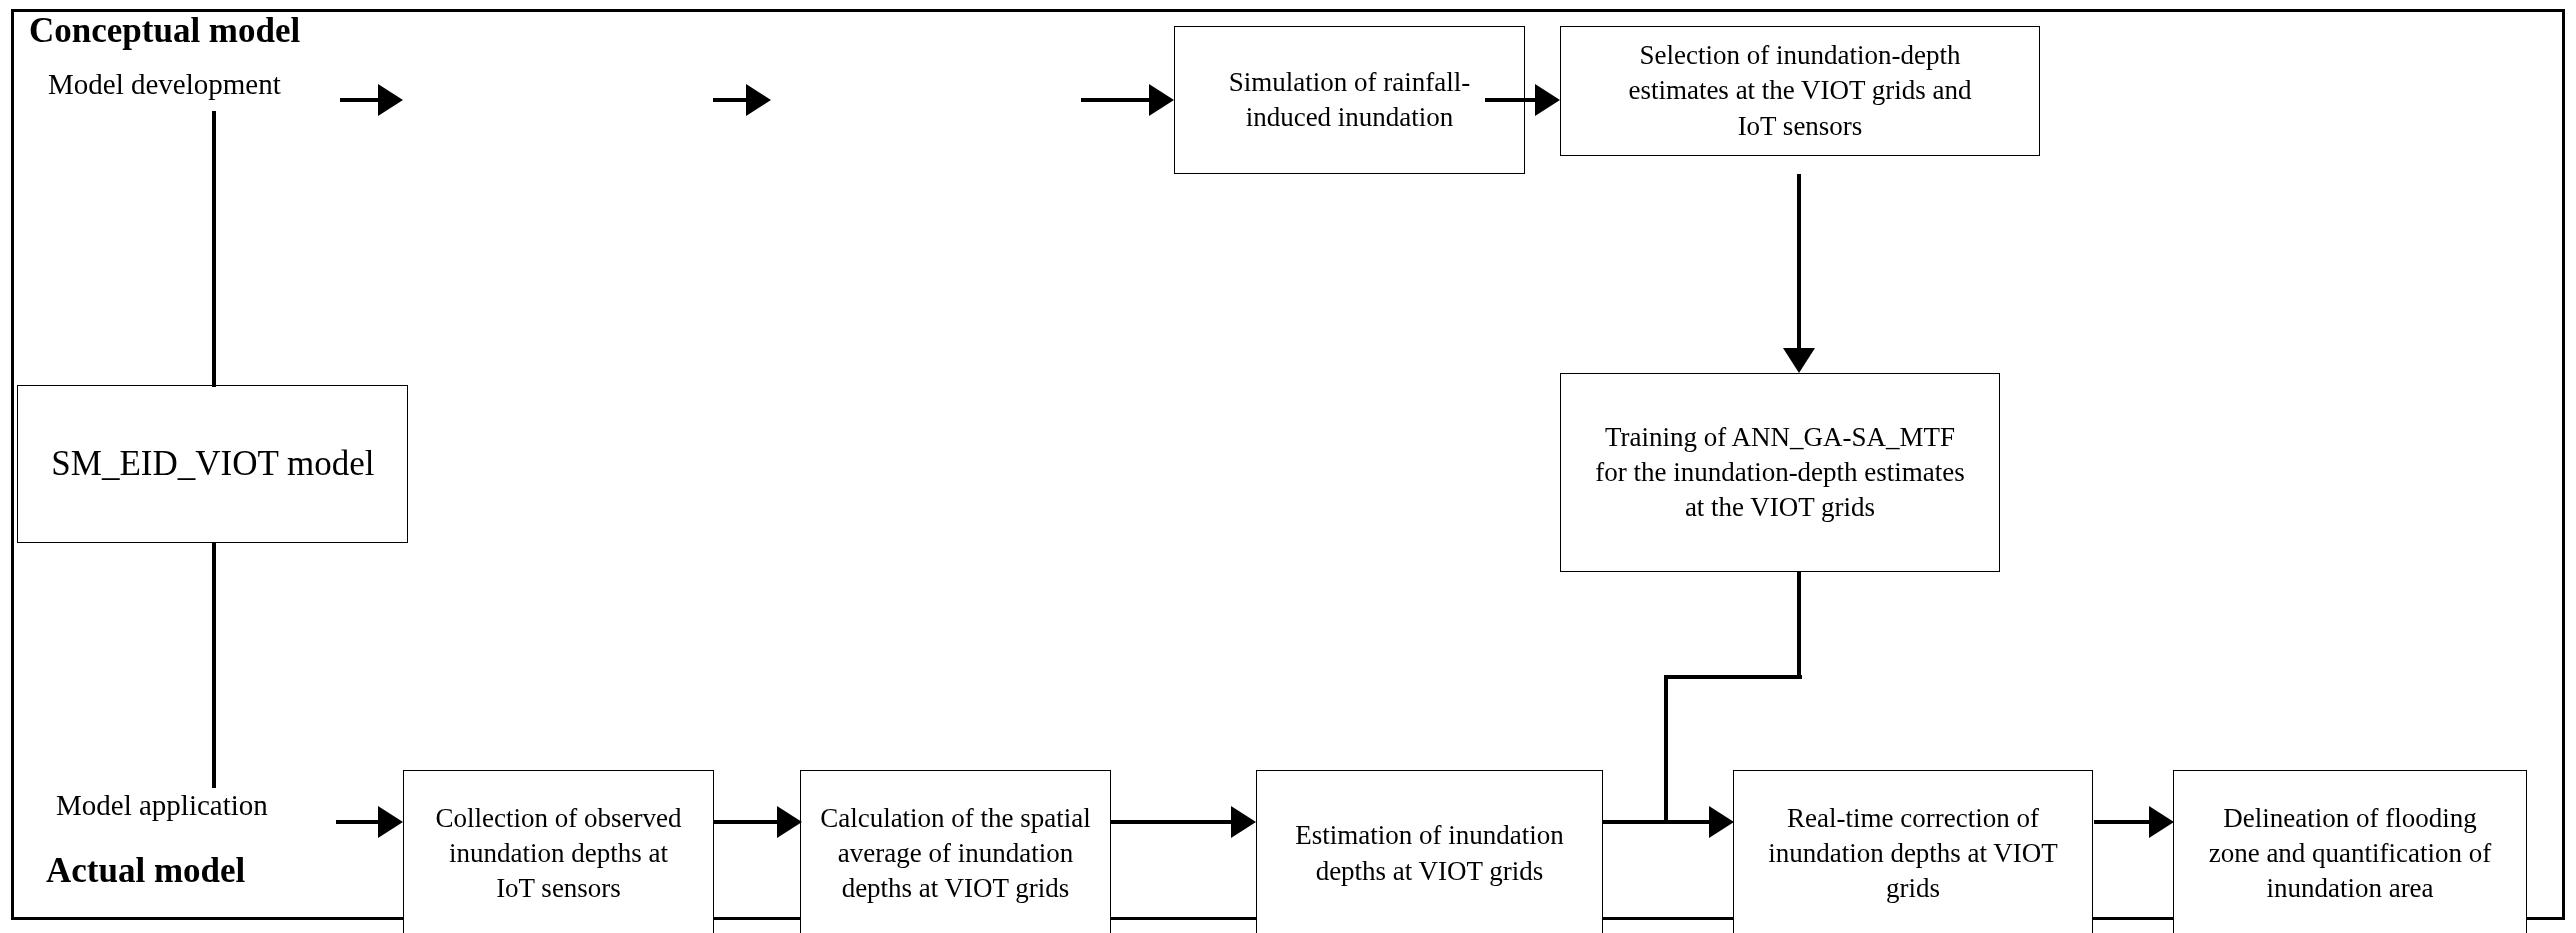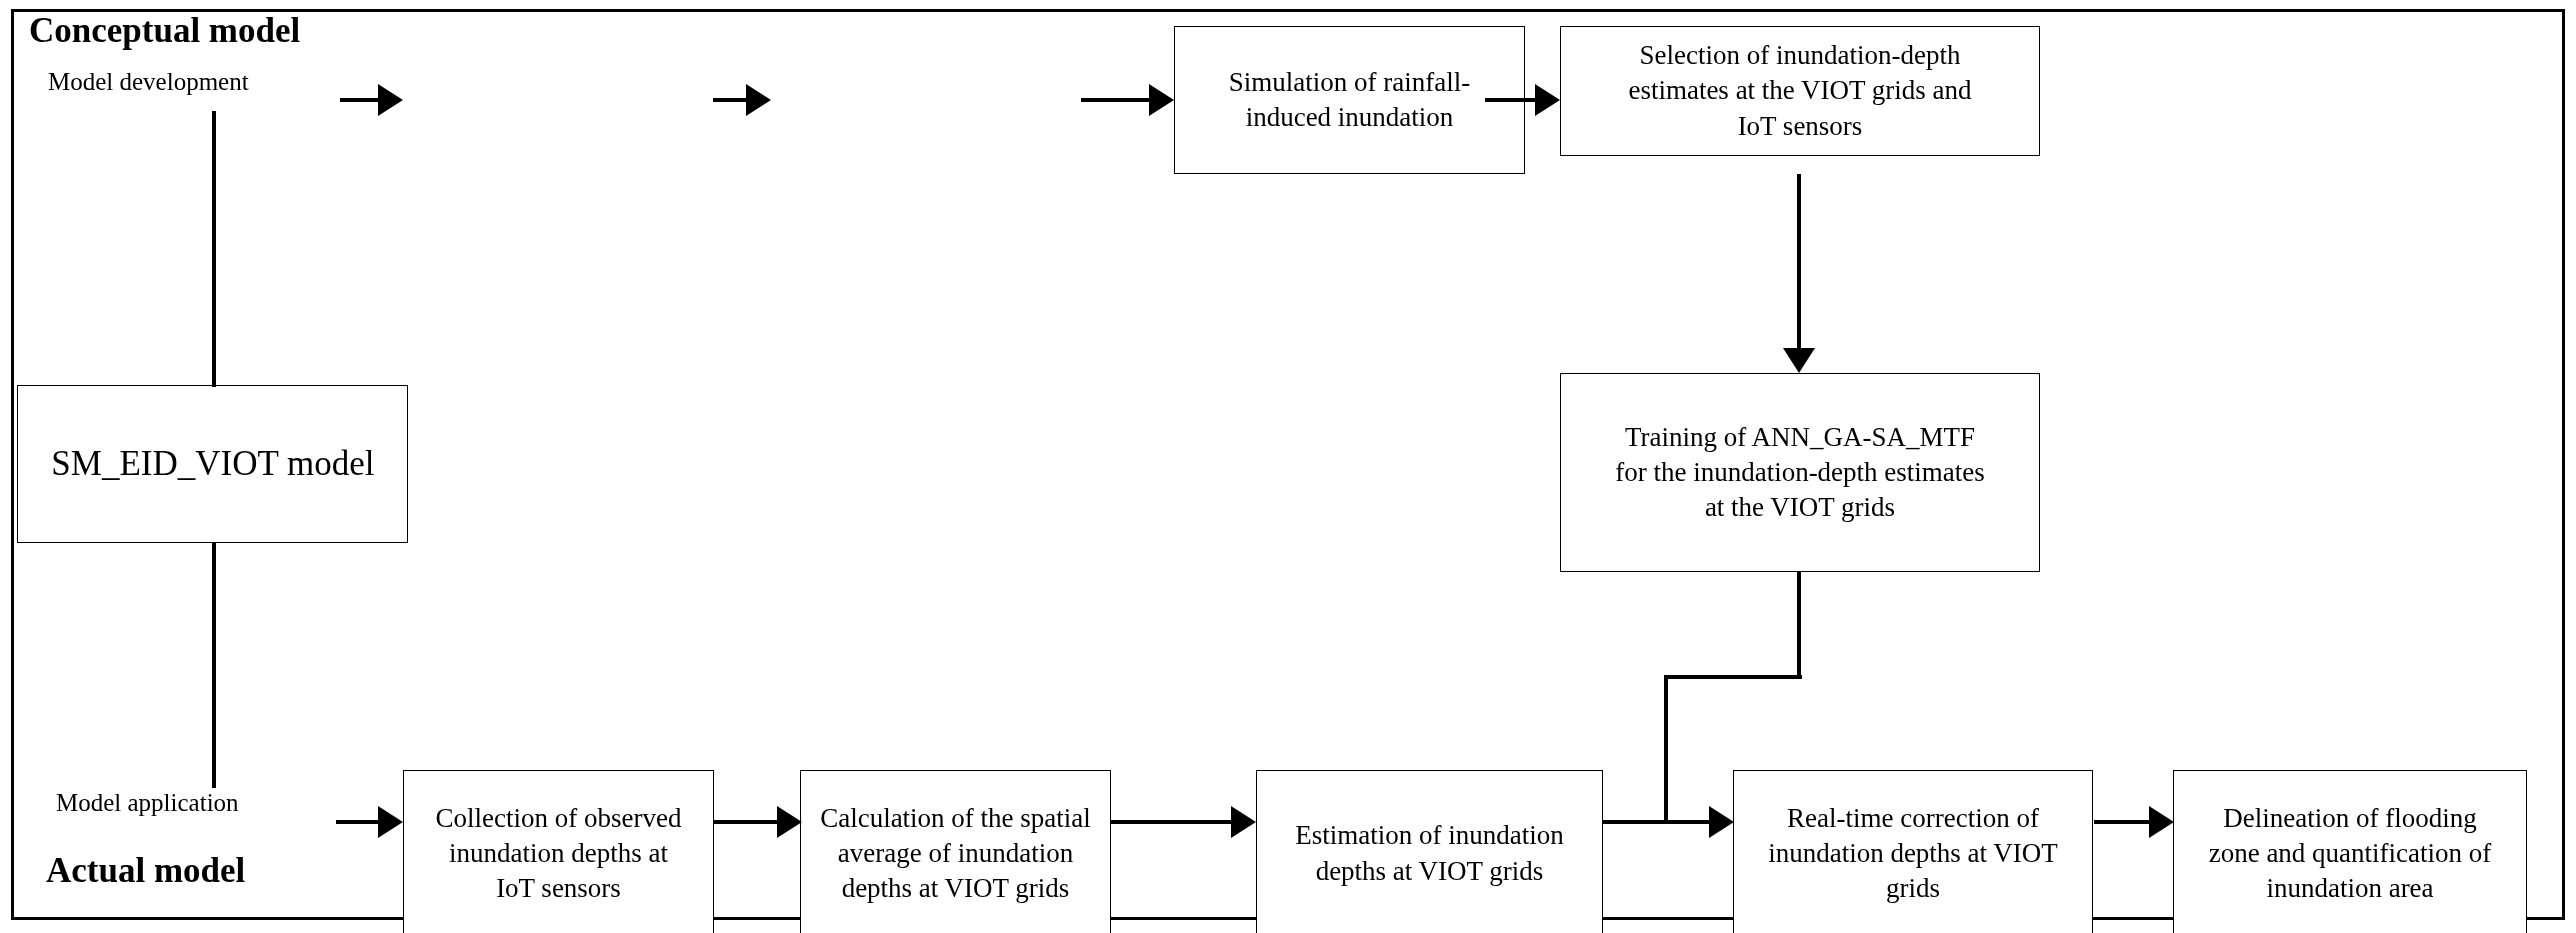--- a/index.html
+++ b/index.html
@@ -54,21 +54,21 @@
     position: absolute;
     color: #000000;
     white-space: nowrap;
     text-align: left;
   }
   .label.bold {
     font-weight: bold;
     font-size: 35px;
   }
   .label.regular {
-    font-size: 25px;
+    font-size: 29px;
   }
 
   
   .hline {
     position: absolute;
     height: 4.3px;
     background: #000000;
   }
   .vline {
     position: absolute;
@@ -133,21 +133,21 @@
 
   <div class="hline" style="left:713px; top:98px; width:34px;"></div>
   <div class="arrow-right" style="left:746px; top:84px;"></div>
 
   <div class="hline" style="left:1081px; top:98px; width:70px;"></div>
   <div class="arrow-right" style="left:1149px; top:84px;"></div>
 
   <div class="hline" style="left:1485px; top:98px; width:51px;"></div>
   <div class="arrow-right" style="left:1535px; top:84px;"></div>
 
-  <div class="node" style="left:1560px; top:373px; width:480px; height:199px;">
+  <div class="node" style="left:1560px; top:373px; width:440px; height:199px;">
     <span class="node-text">Training of ANN_GA-SA_MTF
 for the inundation-depth  estimates
 at the VIOT grids</span>
   </div>
 
   <div class="vline" style="left:1797px; top:174px; height:176px;"></div>
   <div class="arrow-down" style="left:1783px; top:348px;"></div>
 
   <div class="vline" style="left:1797px; top:572px; height:107px;"></div>
   <div class="hline" style="left:1664px; top:675px; width:138px;"></div>

